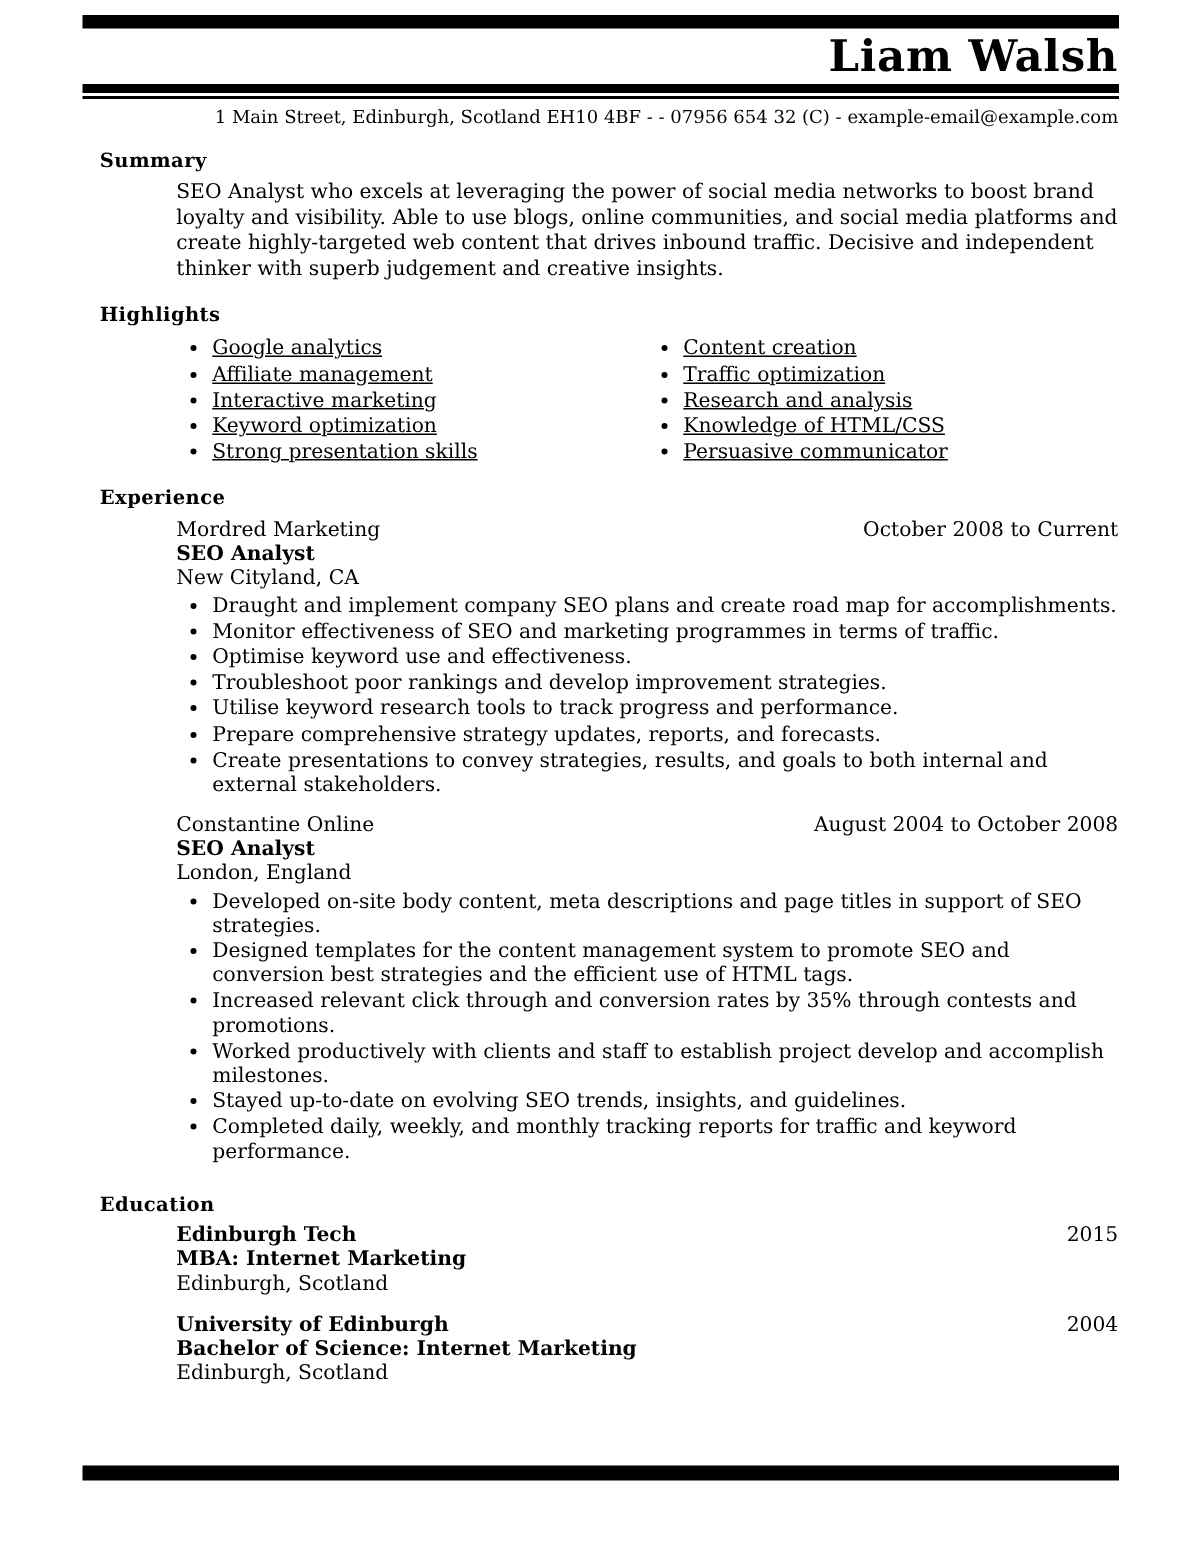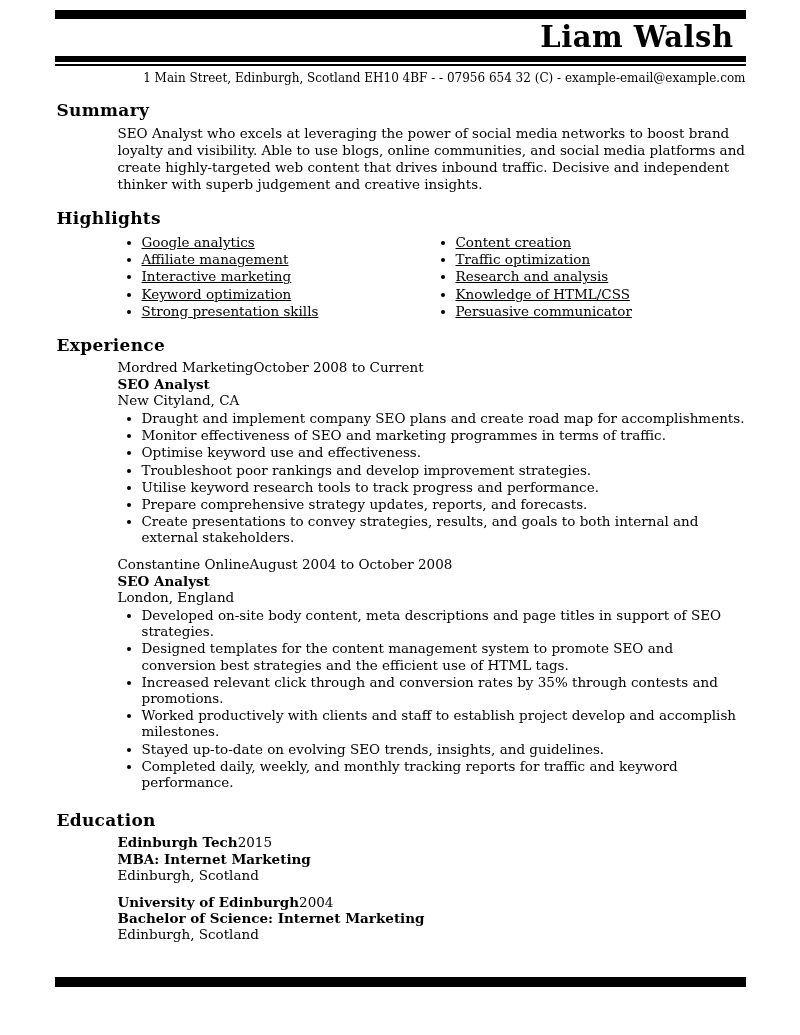--- a/index.html
+++ b/index.html
@@ -21,41 +21,41 @@
   .content {
     width: 691px;
     margin: 0 auto;
     padding-top: 10px;
     display: flex;
     flex-direction: column;
     flex: 1;
   }
   .rule-thick { height: 9px; background: #000; }
   h1.name {
-    margin: 3px 12px 2px 0;
+    margin: 3px 0 2px 0;
     text-align: right;
     font-size: 29px;
     font-weight: 700;
     letter-spacing: 0.5px;
     line-height: 1.1;
   }
   .double-rule {
     border-top: 6px solid #000;
     border-bottom: 2px solid #000;
     height: 10px;
   }
   .contact {
     text-align: right;
     font-size: 12px;
     margin: 5px 0 6px 0;
   }
   h2.section-heading {
-    font-size: 17px;
+    font-size: 13px;
     font-weight: 700;
-    margin: 9px 0 4px 2px;
+    margin: 9px 0 4px 12px;
     letter-spacing: 0.3px;
   }
   p.summary-text {
     margin: 2px 0 6px 63px;
     line-height: 1.26;
   }
   .hl-cols {
     display: flex;
     margin-left: 63px;
   }
@@ -63,20 +63,21 @@
     margin: 2px 0 6px 0;
     padding-left: 24px;
     width: 50%;
     list-style-type: disc;
     text-decoration: underline;
   }
   .hl-cols li { margin: 0 0 1px 0; }
   .job, .school { margin-left: 63px; margin-bottom: 11px; }
   .row {
     display: flex;
+    justify-content: space-between;
     align-items: baseline;
   }
   .bold-line { font-weight: 700; }
   ul.job-bullets {
     margin: 2px 0 0 0;
     padding-left: 24px;
     list-style-type: disc;
   }
   ul.job-bullets li { margin: 0 0 1px 0; }
   .footer-area { margin-top: auto; }

